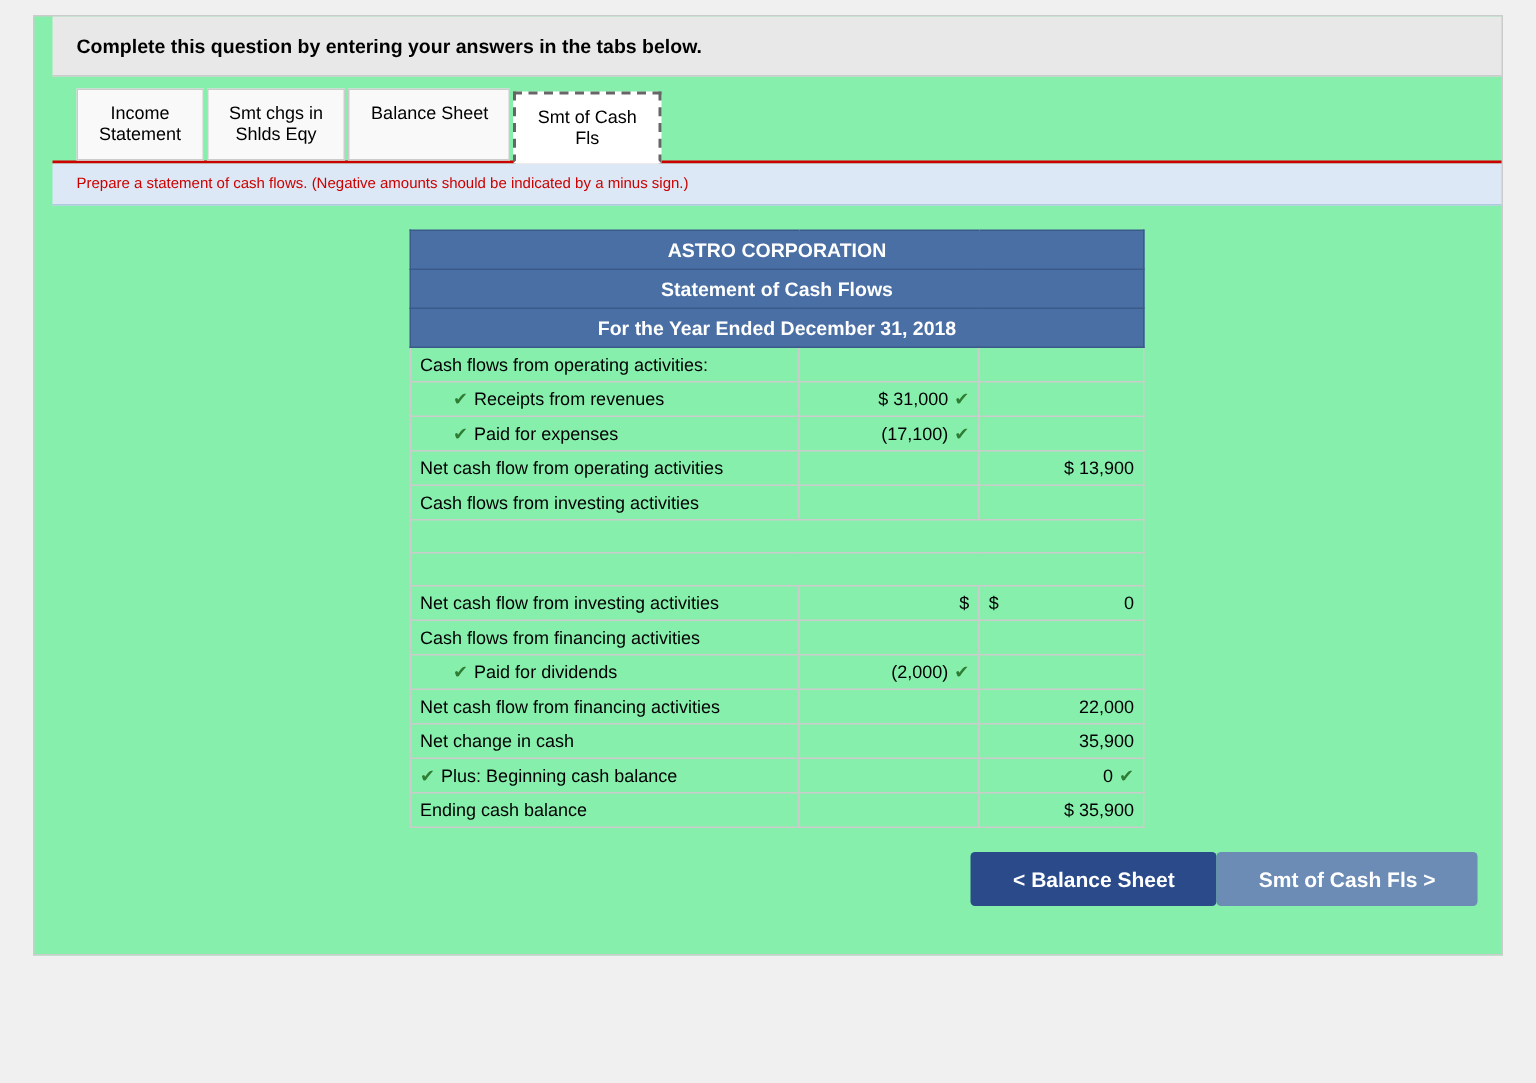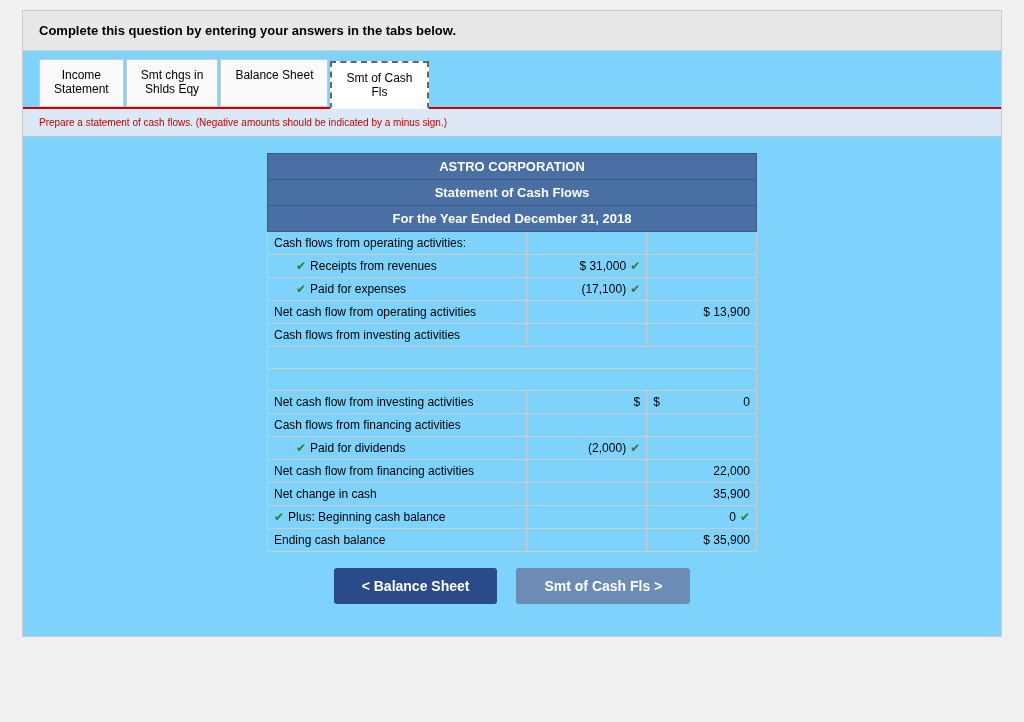--- a/index.html
+++ b/index.html
@@ -1,31 +1,31 @@
 <!DOCTYPE html>
 <html><head>
   <meta charset="utf-8">
   <style>
     * { box-sizing: border-box; margin: 0; padding: 0; }
     body { font-family: Arial, sans-serif; font-size: 13px; background: #f0f0f0; display: flex; justify-content: center; padding: 10px; }
-    .container { width: 980px; background: #7dd3fc; border: 1px solid #ccc; }
+    .container { width: 980px; background: #86efac; border: 1px solid #ccc; padding-left: 12px; }
     .instruction-bar { background: #e8e8e8; padding: 12px 16px; font-size: 13px; font-weight: bold; border-bottom: 1px solid #ccc; }
     .tabs-row { display: flex; align-items: stretch; border-bottom: 2px solid #cc0000; padding: 8px 16px 0 16px; gap: 0; }
     .tab { border: 1px solid #ccc; padding: 8px 14px; font-size: 12px; text-align: center; cursor: pointer; background: #f9f9f9; margin-right: 2px; min-width: 80px; }
     .tab.active { background: #fff; border-bottom: 2px solid #fff; border-top: 2px dashed #666; border-left: 2px dashed #666; border-right: 2px dashed #666; position: relative; bottom: -2px; }
     .tab:not(.active) { border: 1px solid #ccc; }
     .instruction-text { background: #dce8f5; padding: 8px 16px; font-size: 10px; border-bottom: 1px solid #b0c8e0; }
     .instruction-text span { color: #cc0000; }
     .content-area { padding: 16px; }
     .statement-table { width: 490px; border-collapse: collapse; margin: 0 auto; border-radius: 28px; }
     .statement-table th { background: #4a6fa5; color: #fff; text-align: center; padding: 5px 8px; font-size: 13px; border: 1px solid #3a5a8a; }
     .statement-table td { border: 1px solid #ccc; padding: 4px 6px; font-size: 12px; vertical-align: middle; }
     .indent { padding-left: 28px !important; }
     .col-label { width: 260px; }
-    .nav-buttons { display: flex; justify-content: center; gap: 19px; margin-top: 16px; padding-bottom: 16px; }
+    .nav-buttons { display: flex; justify-content: flex-end; gap: 0; margin-top: 16px; padding-bottom: 16px; }
     .nav-btn { padding: 10px 28px; font-size: 14px; font-weight: bold; cursor: pointer; border: none; border-radius: 3px; }
     .nav-btn.prev { background: #2a4a8a; color: #fff; }
     .nav-btn.next { background: #6c8cb5; color: #fff; }
     .empty-row td { height: 22px; }
   </style>
 </head>
 <body>
 
 <div class="container">
   <div class="instruction-bar">Complete this question by entering your answers in the tabs below.</div>

